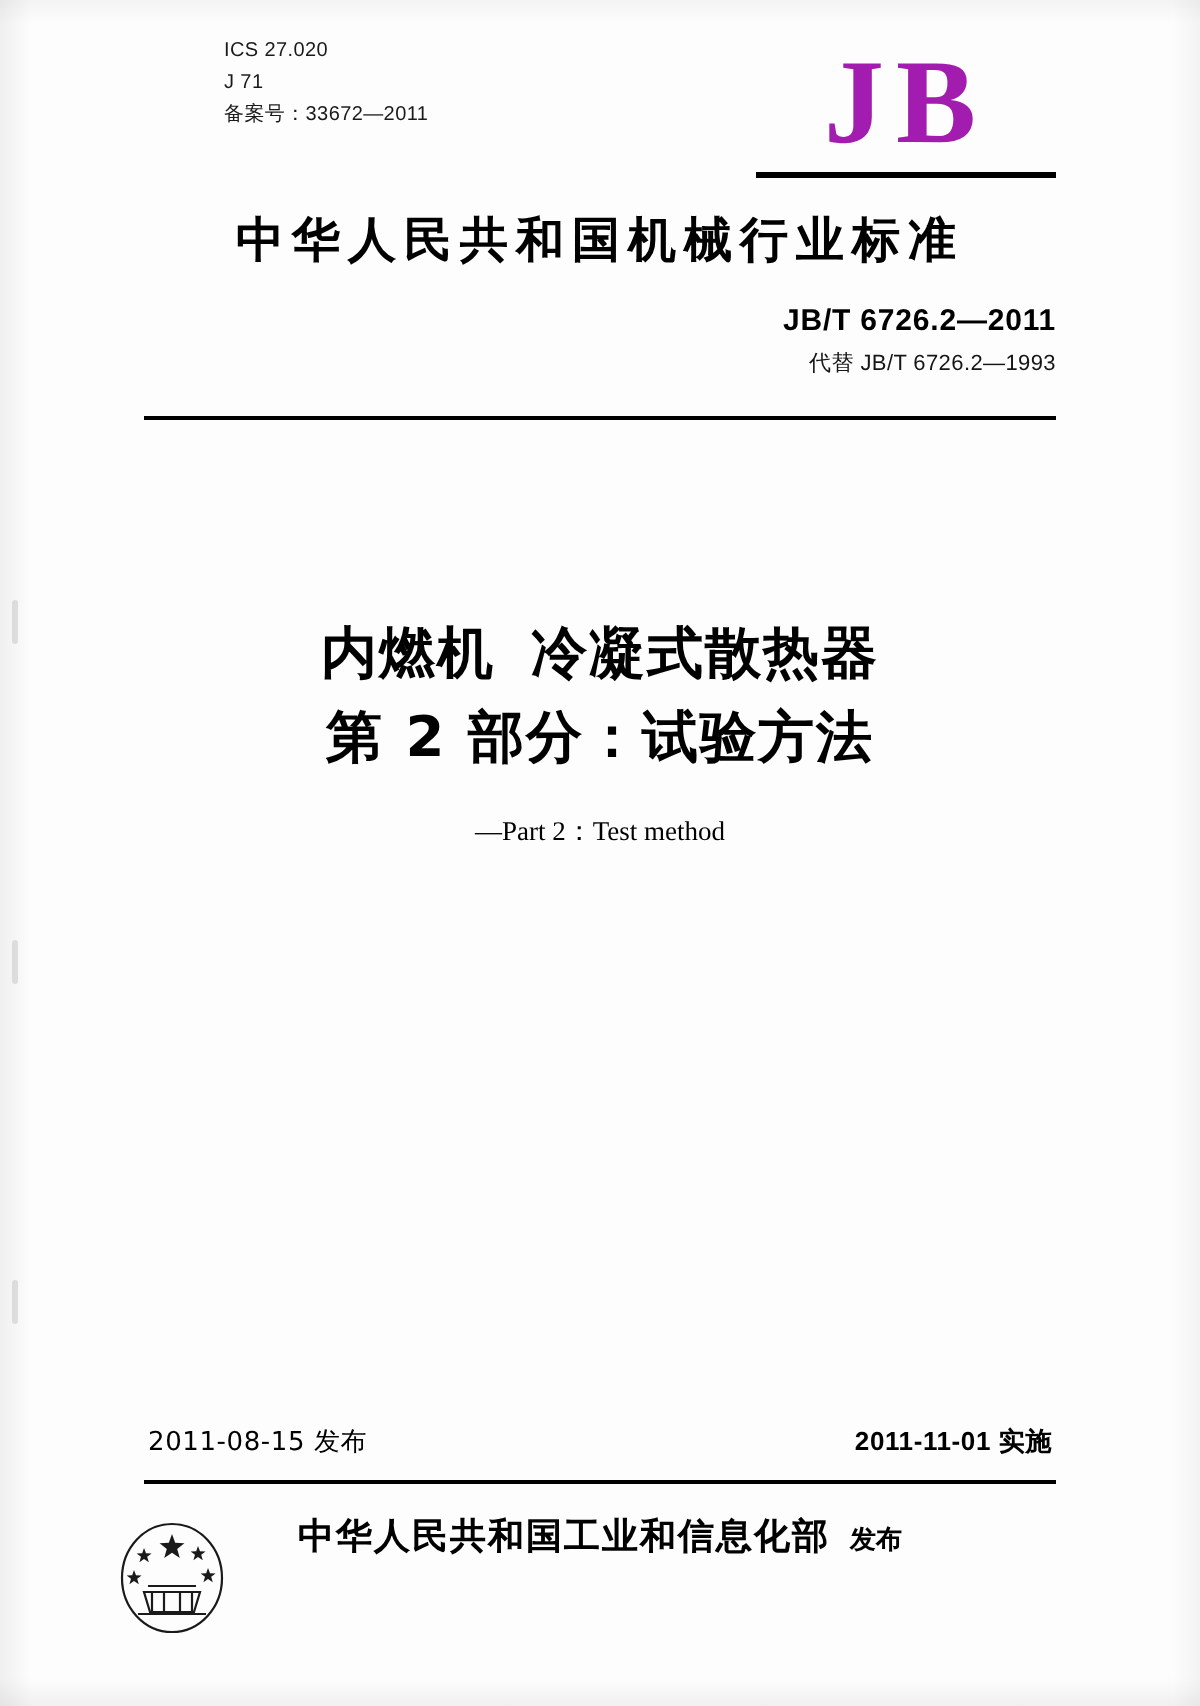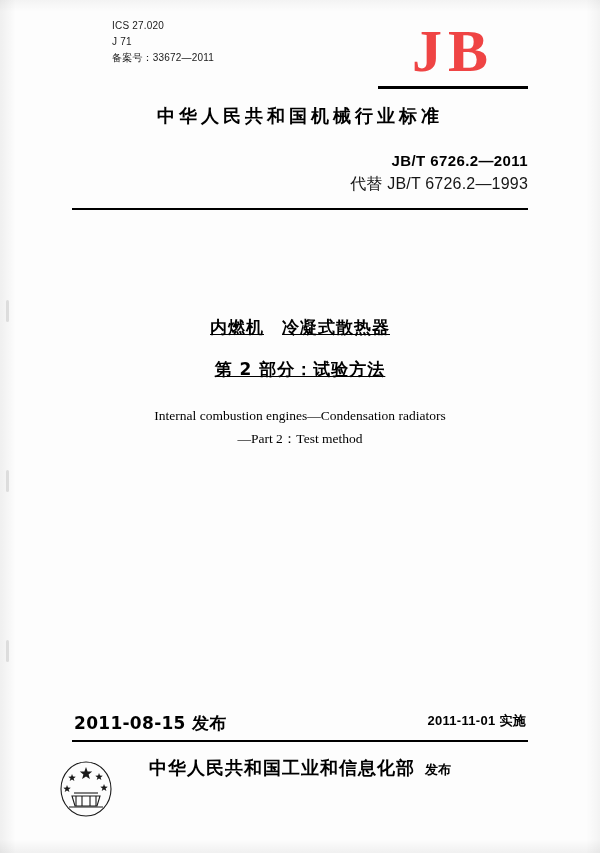--- a/index.html
+++ b/index.html
@@ -63,40 +63,40 @@
     position: absolute;
     right: 0;
     top: 20px;
     width: 150px;
     text-align: center;
     font-family: "Liberation Serif", serif;
     font-weight: bold;
     font-size: 60px;
     line-height: 62px;
     letter-spacing: 6px;
-    color: #ef4444;
+    color: #a21caf;
   }
   .jb-underline {
     position: absolute;
     right: 0;
     top: 86px;
     width: 150px;
     height: 3px;
     background: #000;
   }
 
   
   .nat-title {
     position: absolute;
     left: 0;
     top: 104px;
     width: 456px;
     text-align: center;
     font-family: "DejaVu Sans", "Liberation Sans", sans-serif;
-    font-size: 18px;
+    font-size: 24px;
     font-weight: bold;
     letter-spacing: 4px;
     color: #000;
     white-space: nowrap;
   }
 
   
   .std-no {
     position: absolute;
     right: 0;
@@ -105,21 +105,21 @@
     font-family: "Liberation Sans", sans-serif;
   }
   .std-no .main {
     font-size: 15px;
     font-weight: bold;
     letter-spacing: 0.4px;
     color: #000;
   }
   .std-no .repl {
     margin-top: 5px;
-    font-size: 16px;
+    font-size: 11px;
     letter-spacing: 0.2px;
     color: #151515;
   }
 
   .rule-top {
     position: absolute;
     left: 0;
     top: 208px;
     width: 456px;
     height: 2px;
@@ -127,26 +127,25 @@
   }
 
   
   .title-cn {
     position: absolute;
     left: 0;
     top: 310px;
     width: 456px;
     text-align: center;
     font-family: "DejaVu Sans", "Liberation Sans", sans-serif;
-    font-size: 17px;
+    font-size: 28px;
     font-weight: bold;
     letter-spacing: 1px;
     color: #000;
     line-height: 34px;
-    text-decoration: underline;
   }
   .title-cn .line2 { margin-top: 8px; }
   .gap { display: inline-block; width: 18px; }
 
   .title-en {
     position: absolute;
     left: 0;
     top: 404px;
     width: 456px;
     text-align: center;
@@ -155,22 +154,22 @@
     line-height: 23px;
     color: #000;
   }
 
   
   .date-issue {
     position: absolute;
     left: 2px;
     top: 712px;
     font-family: "DejaVu Sans", "Liberation Sans", sans-serif;
-    font-size: 17px;
-    font-weight: bold;
+    font-size: 13px;
+    font-weight: normal;
     letter-spacing: 0.3px;
     color: #000;
   }
   .date-impl {
     position: absolute;
     right: 2px;
     top: 712px;
     font-family: Liberation Sans, sans-serif;
     font-size: 13px;
     font-weight: bold;
@@ -259,21 +258,20 @@
     <div class="rule-top"></div>
 
     <div class="title-cn">
       <div class="line1">
         <span>内燃机</span><span class="gap"></span><span>冷凝式散热器</span>
       </div>
       <div class="line2">第 2 部分：试验方法</div>
     </div>
 
     <div class="title-en">
-      <div>Internal combustion engines—Condensation radiators</div>
       <div>—Part 2：Test method</div>
     </div>
 
     <div class="date-issue">2011-08-15 发布</div>
     <div class="date-impl">2011-11-01 实施</div>
 
     <div class="rule-bottom"></div>
 
     <div class="publisher">
       <span class="org">中华人民共和国工业和信息化部</span><span class="pub-word">发布</span>

